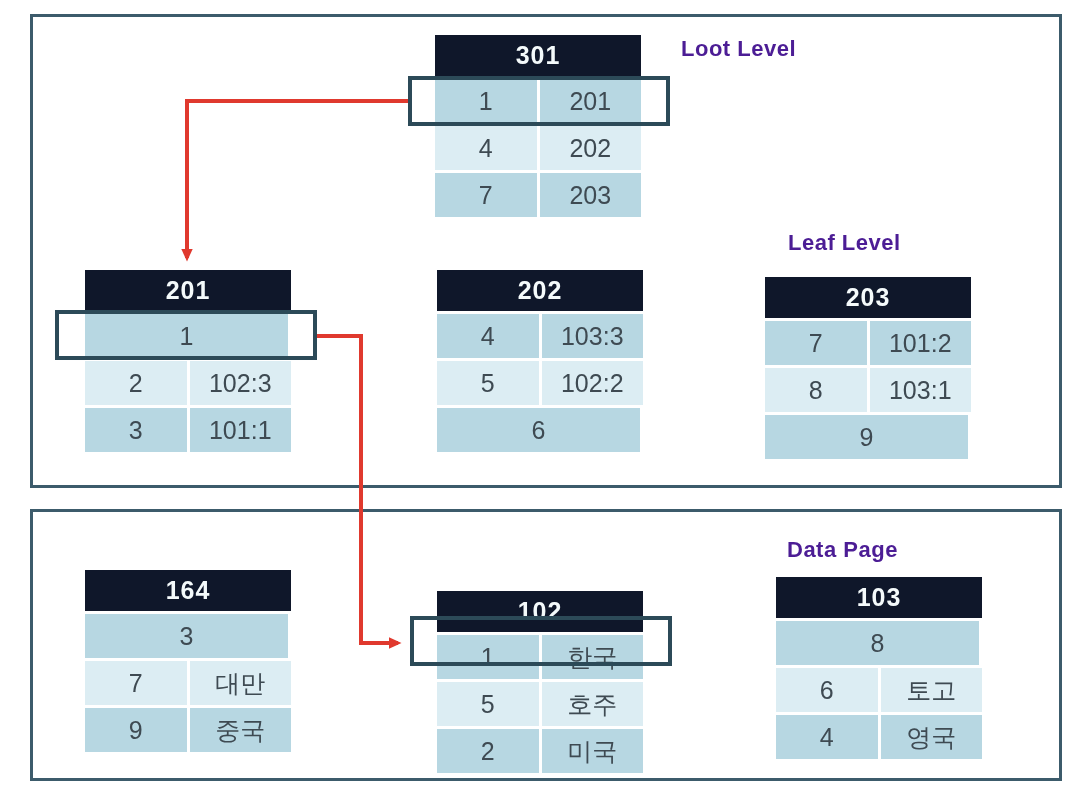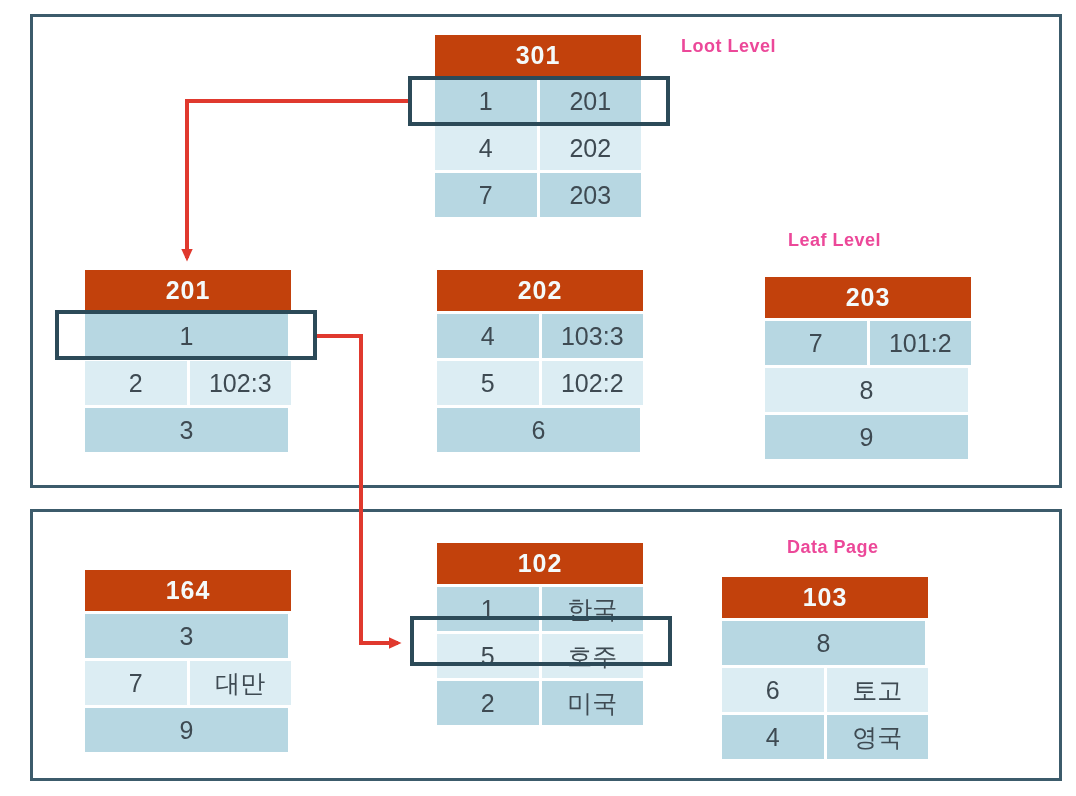--- a/index.html
+++ b/index.html
@@ -15,43 +15,43 @@
     position: absolute;
     border: 3px solid #3c5b6b;
     background: transparent;
     box-sizing: border-box;
   }
   .box-top    { left: 30px; top: 14px;  width: 1032px; height: 474px; }
   .box-bottom { left: 30px; top: 509px; width: 1032px; height: 272px; }
 
   .level-label {
     position: absolute;
-    font-size: 18px;
+    font-size: 22px;
     font-weight: bold;
-    color: #ec4899;
+    color: #4c1d95;
     letter-spacing: 0.5px;
     white-space: nowrap;
   }
   .lbl-root { left: 681px; top: 36px;  }
   .lbl-leaf { left: 788px; top: 230px; }
   .lbl-data { left: 787px; top: 537px; }
 
   .ptable { position: absolute; width: 206px; }
   .t301 { left: 435px; top: 35px;  }
   .t201 { left: 85px;  top: 270px; }
   .t202 { left: 437px; top: 270px; }
   .t203 { left: 765px; top: 277px; }
   .t101 { left: 85px;  top: 570px; }
-  .t102 { left: 437px; top: 543px; }
-  .t103 { left: 722px; top: 577px; }
+  .t102 { left: 437px; top: 591px; }
+  .t103 { left: 776px; top: 577px; }
 
   .thead {
     height: 41px;
     margin-bottom: 3px;
-    background: #c2410c;
+    background: #0f172a;
     color: #f4fafb;
     font-size: 25px;
     font-weight: bold;
     display: flex;
     align-items: center;
     justify-content: center;
     letter-spacing: 1px;
   }
   .prow { display: flex; height: 44px; margin-bottom: 3px; }
   .cell {
@@ -117,20 +117,21 @@
     <div class="thead">201</div>
     <div class="prow dark">
       <div class="cell key">1</div>
     </div>
     <div class="prow light">
       <div class="cell key">2</div>
       <div class="cell val">102:3</div>
     </div>
     <div class="prow dark">
       <div class="cell key">3</div>
+      <div class="cell val">101:1</div>
     </div>
   </div>
 
   <div class="ptable t202">
     <div class="thead">202</div>
     <div class="prow dark">
       <div class="cell key">4</div>
       <div class="cell val">103:3</div>
     </div>
     <div class="prow light">
@@ -143,37 +144,39 @@
   </div>
 
   <div class="ptable t203">
     <div class="thead">203</div>
     <div class="prow dark">
       <div class="cell key">7</div>
       <div class="cell val">101:2</div>
     </div>
     <div class="prow light">
       <div class="cell key">8</div>
+      <div class="cell val">103:1</div>
     </div>
     <div class="prow dark">
       <div class="cell key">9</div>
     </div>
   </div>
 
   <div class="ptable t101">
     <div class="thead">164</div>
     <div class="prow dark">
       <div class="cell key">3</div>
     </div>
     <div class="prow light">
       <div class="cell key">7</div>
       <div class="cell val">대만</div>
     </div>
     <div class="prow dark">
       <div class="cell key">9</div>
+      <div class="cell val">중국</div>
     </div>
   </div>
 
   <div class="ptable t102">
     <div class="thead">102</div>
     <div class="prow dark">
       <div class="cell key">1</div>
       <div class="cell val">한국</div>
     </div>
     <div class="prow light">

